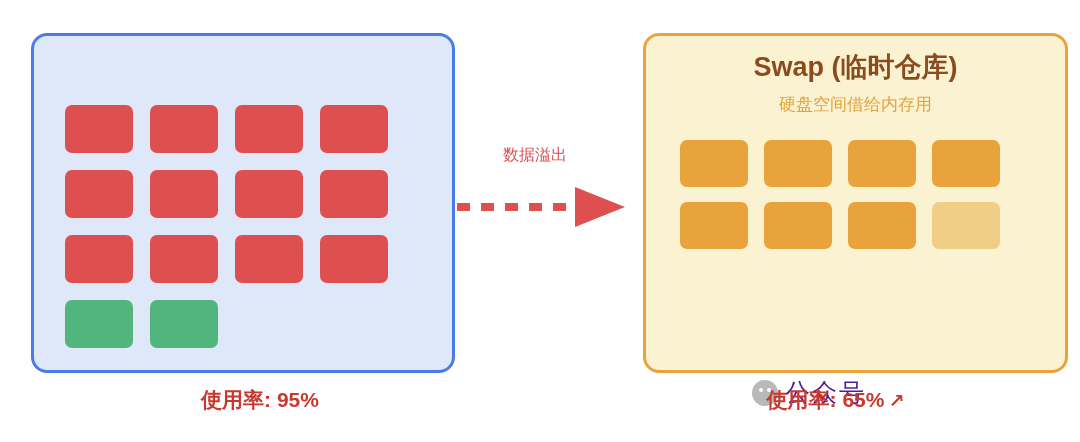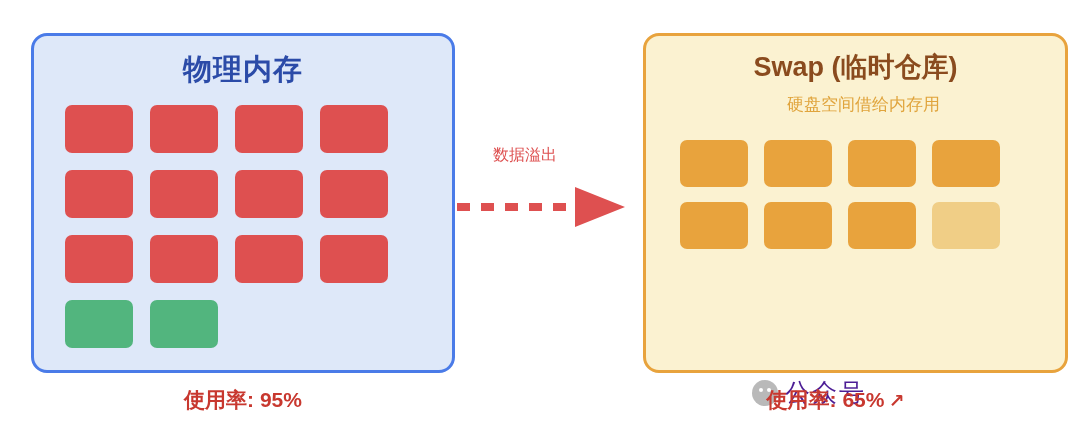--- a/index.html
+++ b/index.html
@@ -62,21 +62,20 @@
   }
   #swap-subtitle {
     position: absolute;
     top: 57px;
     left: 0;
     width: 100%;
     text-align: center;
     font-size: 17px;
     color: #E0A43C;
     white-space: nowrap;
-    padding-left: 8px;
   }
 
   
   .grid {
     position: absolute;
     display: flex;
     flex-wrap: wrap;
     gap: 17px 17px;
   }
   #memory-grid {
@@ -107,21 +106,21 @@
   .block.faded  { background: #F0CE86; }
 
   
   .usage-label {
     position: absolute;
     font-weight: bold;
     font-size: 21px;
     white-space: nowrap;
   }
   #memory-usage {
-    left: 31px;
+    left: 48px;
     top: 386px;
     width: 424px;
     text-align: center;
     color: #C8382F;
   }
   #swap-usage {
     left: 623px;
     top: 386px;
     width: 425px;
     text-align: center;
@@ -143,20 +142,21 @@
   }
   #flow-label {
     position: absolute;
     left: 0;
     top: 0;
     width: 140px;
     text-align: center;
     font-size: 16px;
     color: #DE5050;
     white-space: nowrap;
+    padding-left: 10px;
   }
   #flow-arrow-svg {
     position: absolute;
     left: 0;
     top: 42px;
   }
 
   
   #watermark {
     position: absolute;
@@ -199,21 +199,20 @@
     background: #ffffff;
     top: 8px;
   }
   .wechat-icon::before { left: 7px; }
   .wechat-icon::after  { left: 15px; }
 </style>
 </head>
 <body>
 
 <div class="panel" id="memory-panel">
-  <div class="panel-title" id="memory-title">物理内存</div>
   <div class="grid" id="memory-grid">
       <div class="block used"></div>
       <div class="block used"></div>
       <div class="block used"></div>
       <div class="block used"></div>
       <div class="block used"></div>
       <div class="block used"></div>
       <div class="block used"></div>
       <div class="block used"></div>
       <div class="block used"></div>

